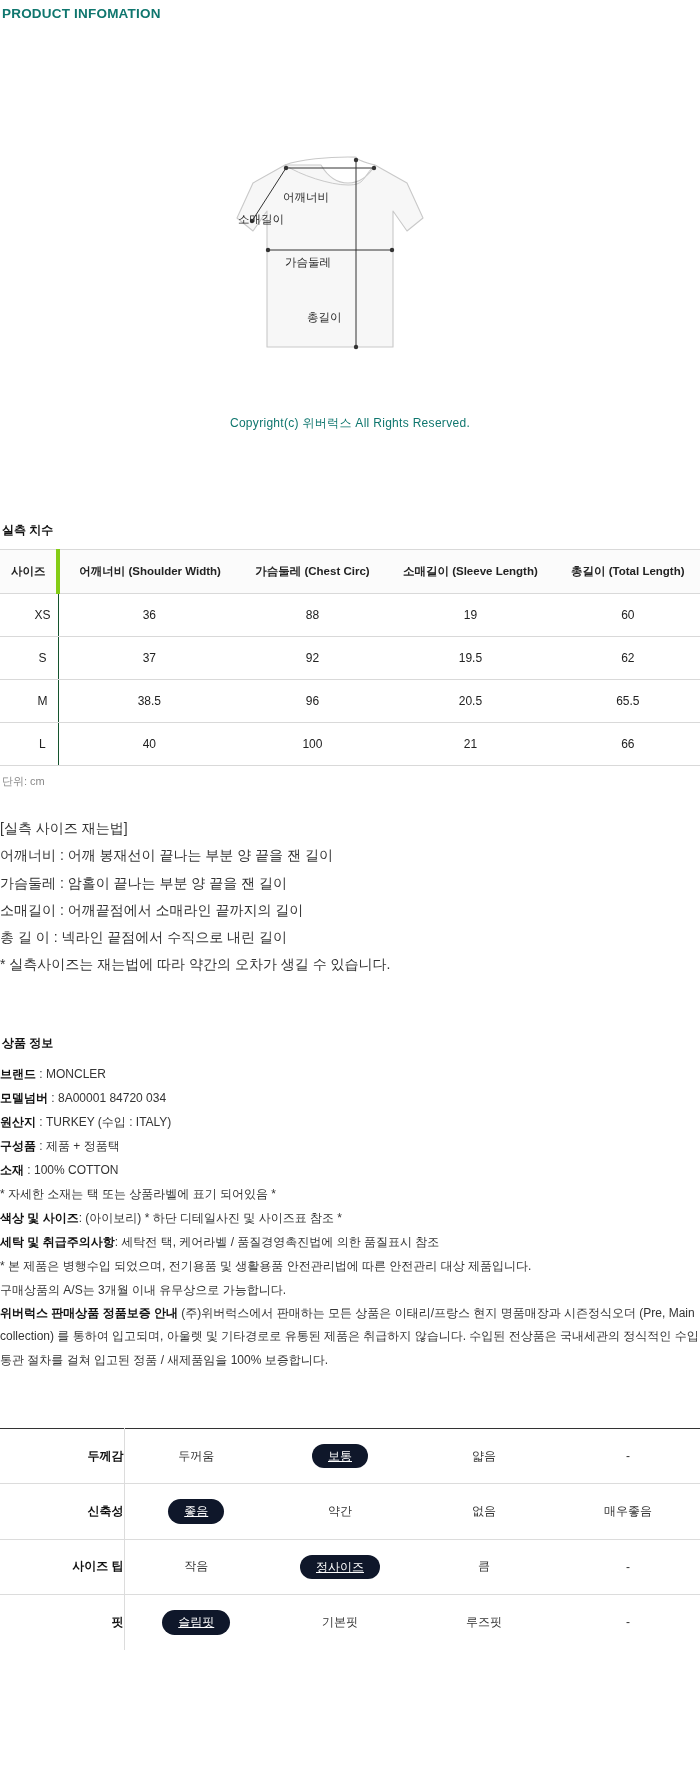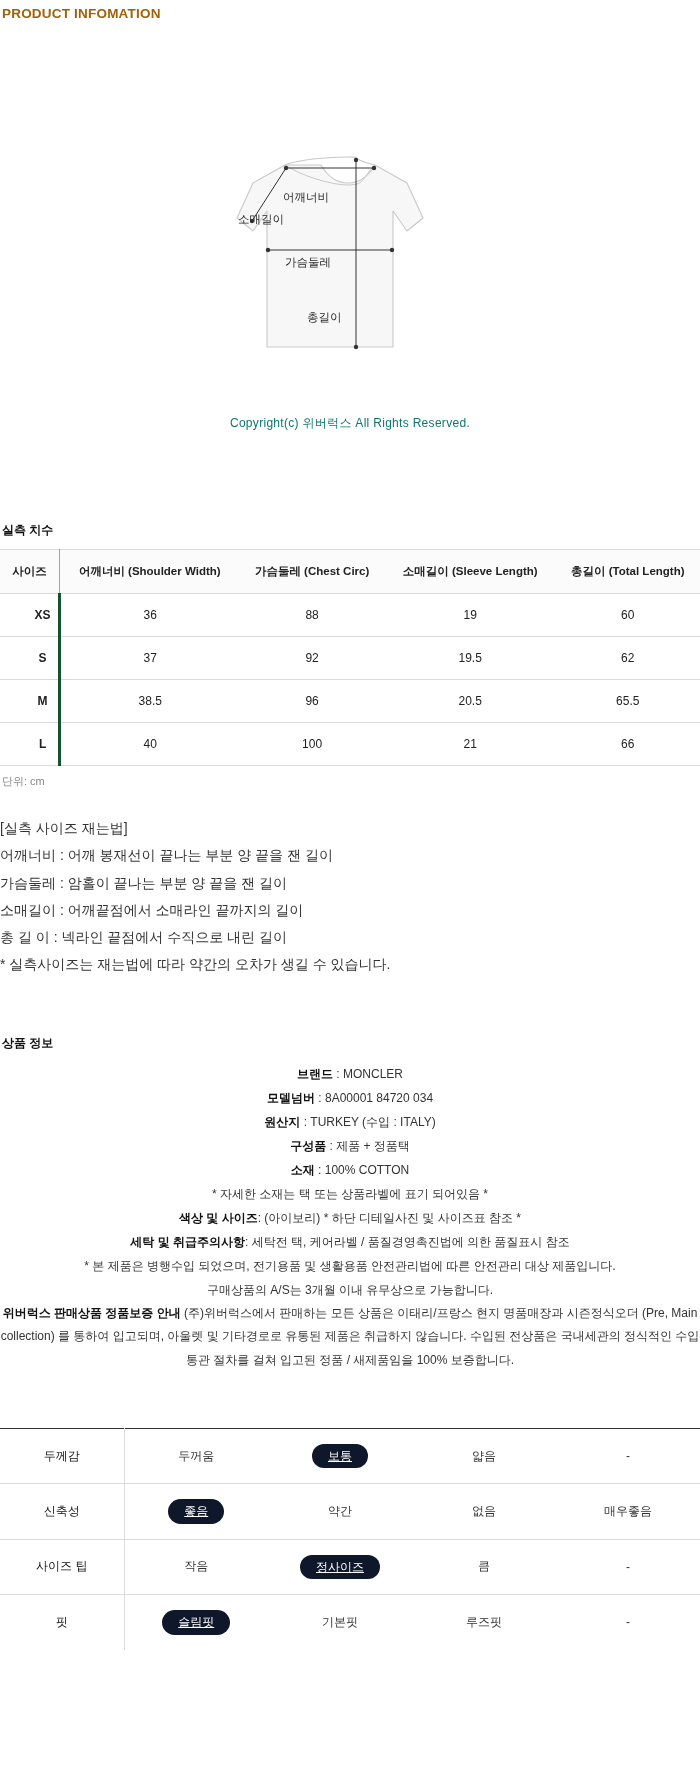--- a/index.html
+++ b/index.html
@@ -17,21 +17,21 @@
   .page {
     width: 700px;
     position: relative;
     padding: 0;
   }
 
   
   .product-info-title {
     font-size: 13.5px;
     font-weight: bold;
-    color: #a16207;
+    color: #0f766e;
     letter-spacing: 0.2px;
     padding: 6px 0 0 2px;
     margin: 0;
   }
 
   
   .diagram-wrap {
     position: relative;
     width: 628px;
     height: 380px;
@@ -88,26 +88,26 @@
   }
   table.meas thead th {
     font-weight: bold;
     font-size: 11.5px;
     background: #fbfbfb;
   }
   table.meas tbody td {
     font-weight: normal;
   }
   table.meas tbody td.size-col {
-    font-weight: bold;
-    border-right: 3px solid #14532d;
+    font-weight: normal;
+    border-right: 1px solid #14532d;
     padding-left: 29px;
   }
   table.meas thead th.size-col {
-    border-right: 1px solid #84cc16;
+    border-right: 4px solid #84cc16;
     margin-left: 11px;
   }
   .unit-note {
     font-size: 11px;
     color: #888;
     padding: 8px 0 0 2px;
   }
 
   
   .howto {
@@ -116,21 +116,20 @@
     line-height: 1.95;
     color: #333;
   }
   .howto div { white-space: nowrap; }
 
   
   .detail-list {
     font-size: 12px;
     line-height: 2.0;
     color: #333;
-    text-align: center;
   }
   .detail-list .row { }
   .detail-list b { font-weight: bold; color: #111; }
   .detail-list .para {
     line-height: 1.95;
   }
 
   
   table.attrs {
     width: 100%;
@@ -142,23 +141,24 @@
     border-top: 1px solid #dcdcdc;
   }
   table.attrs tr:first-child { border-top: 1px solid #333; }
   table.attrs td {
     padding: 15px 0;
     text-align: center;
     color: #333;
   }
   table.attrs td.attr-name {
     width: 124px;
-    font-weight: normal;
+    font-weight: bold;
     color: #111;
     border-right: 1px solid #dcdcdc;
+    text-align: right;
   }
   .pill {
     display: inline-block;
     background: #0f172a;
     color: #fff;
     border-radius: 13px;
     padding: 5px 16px;
     font-size: 12px;
     line-height: 1.2;
     text-decoration: underline;

